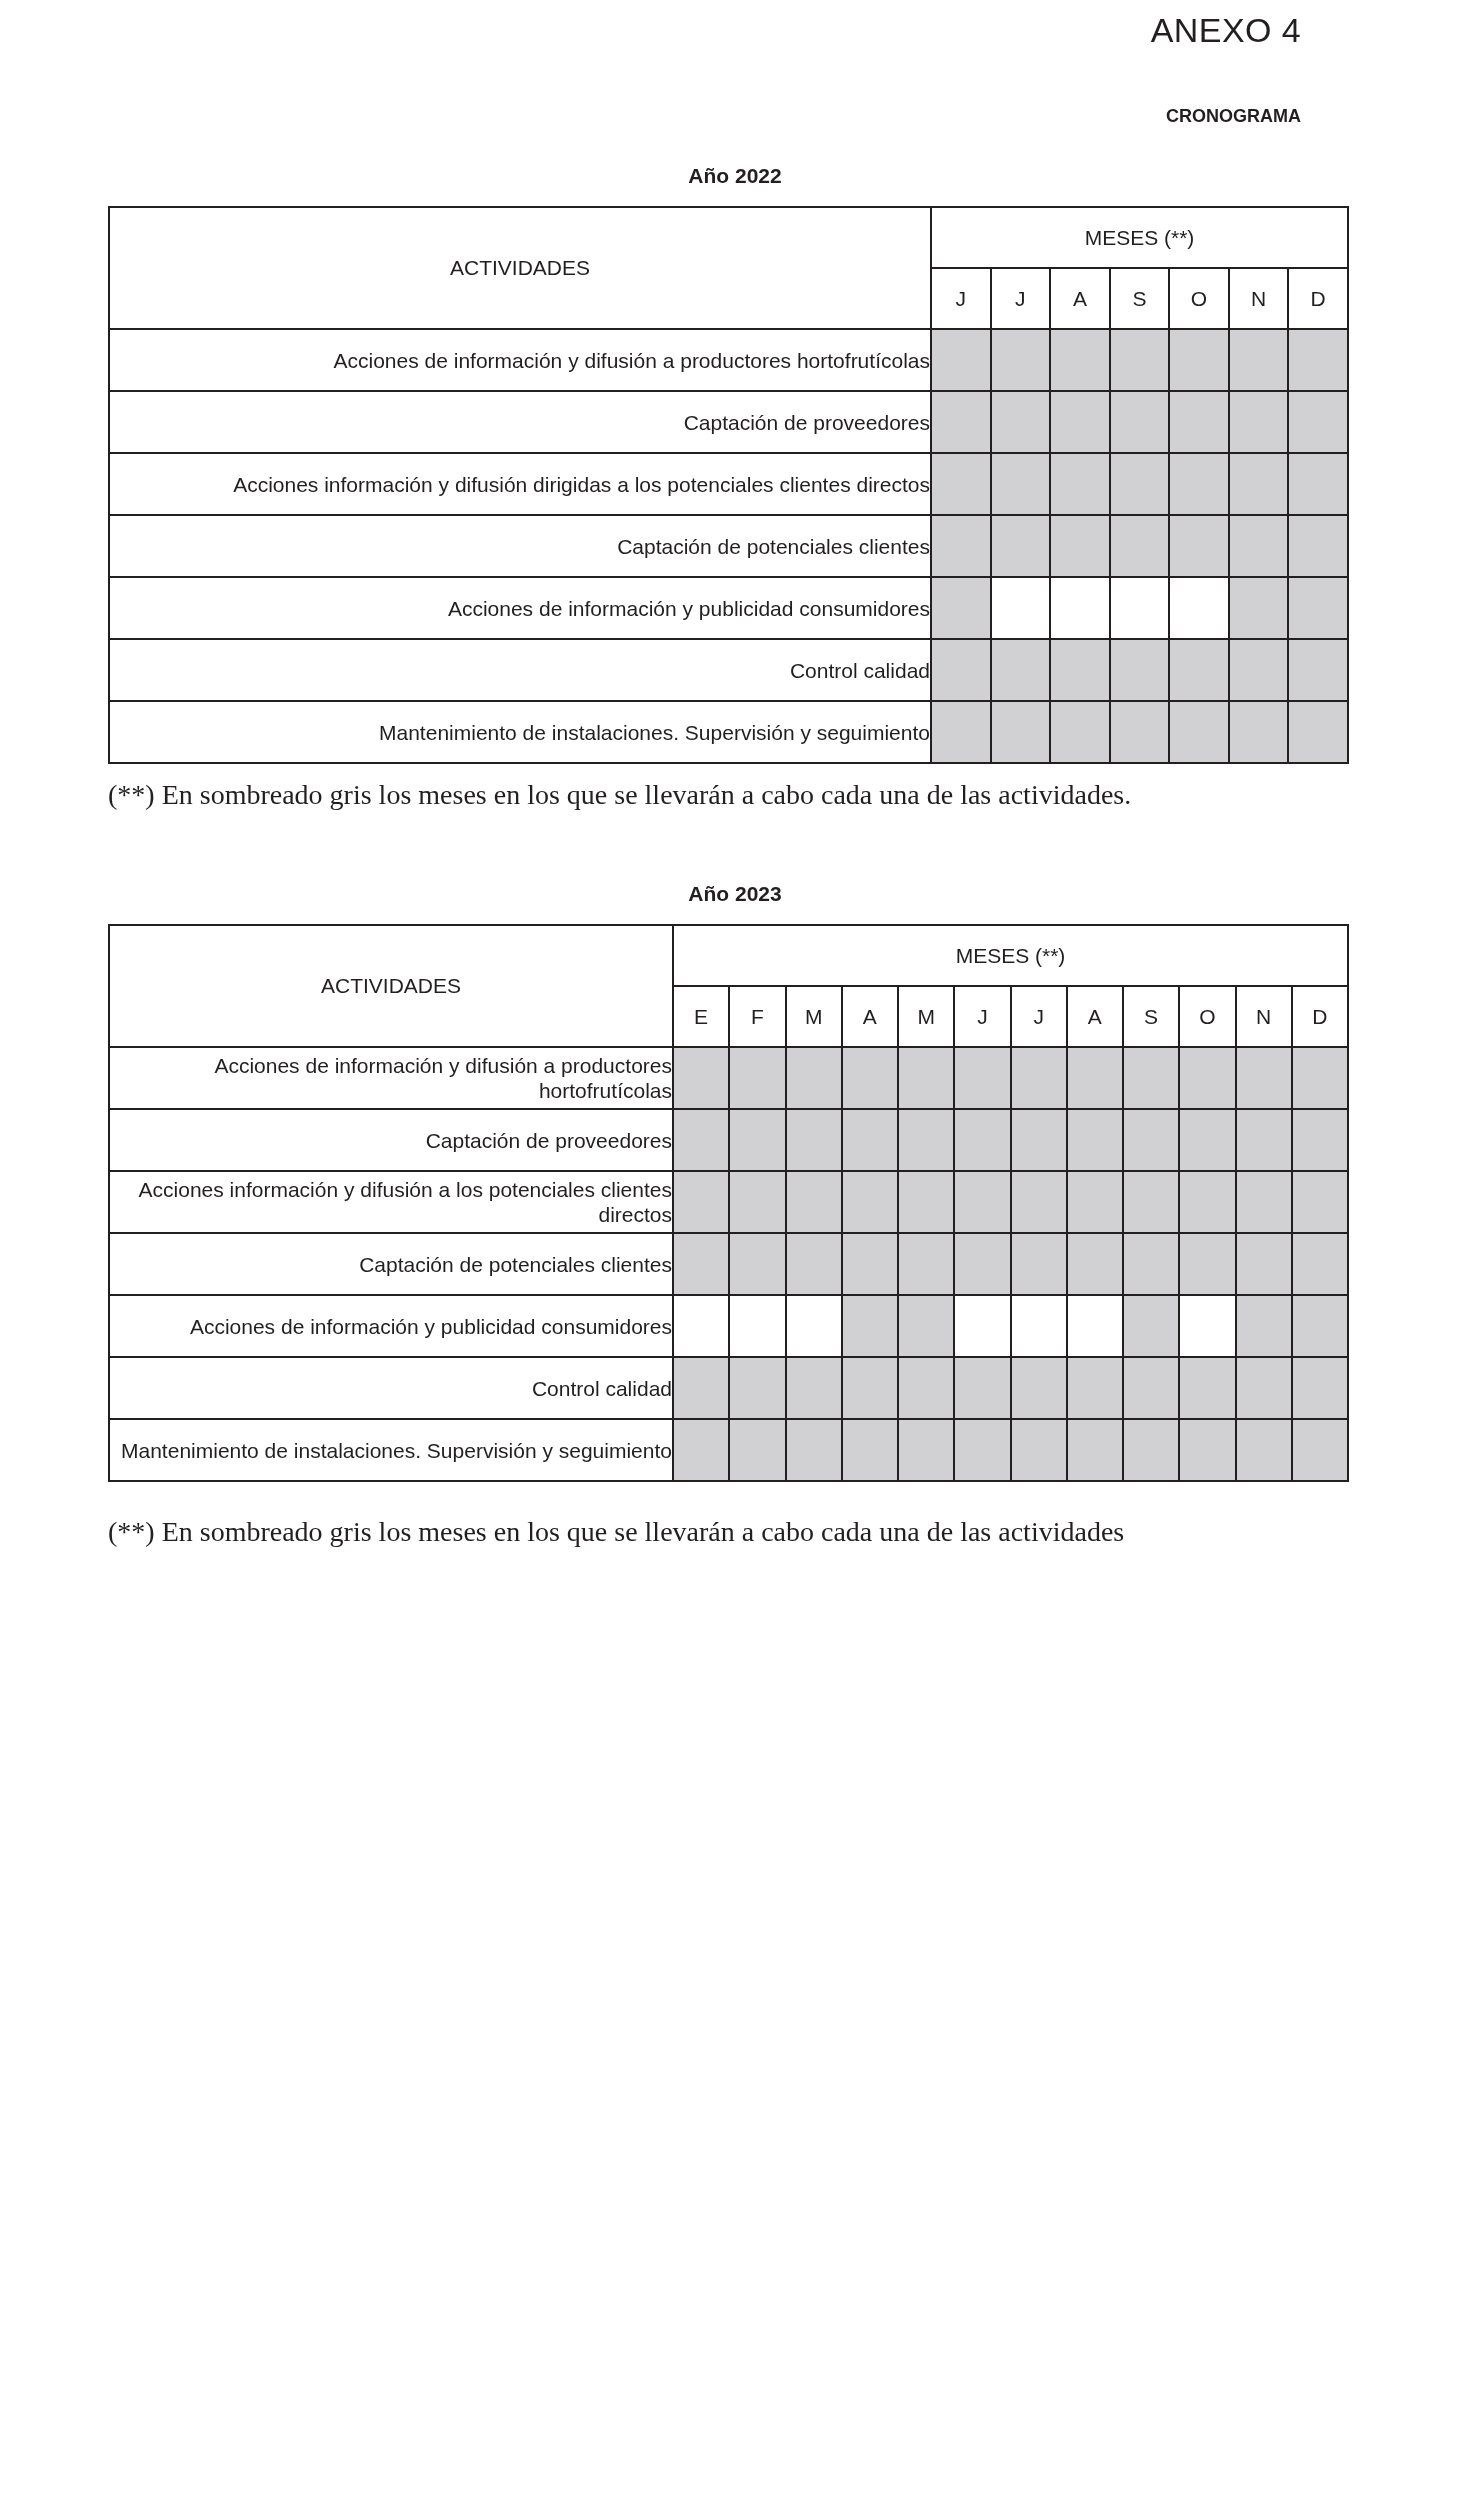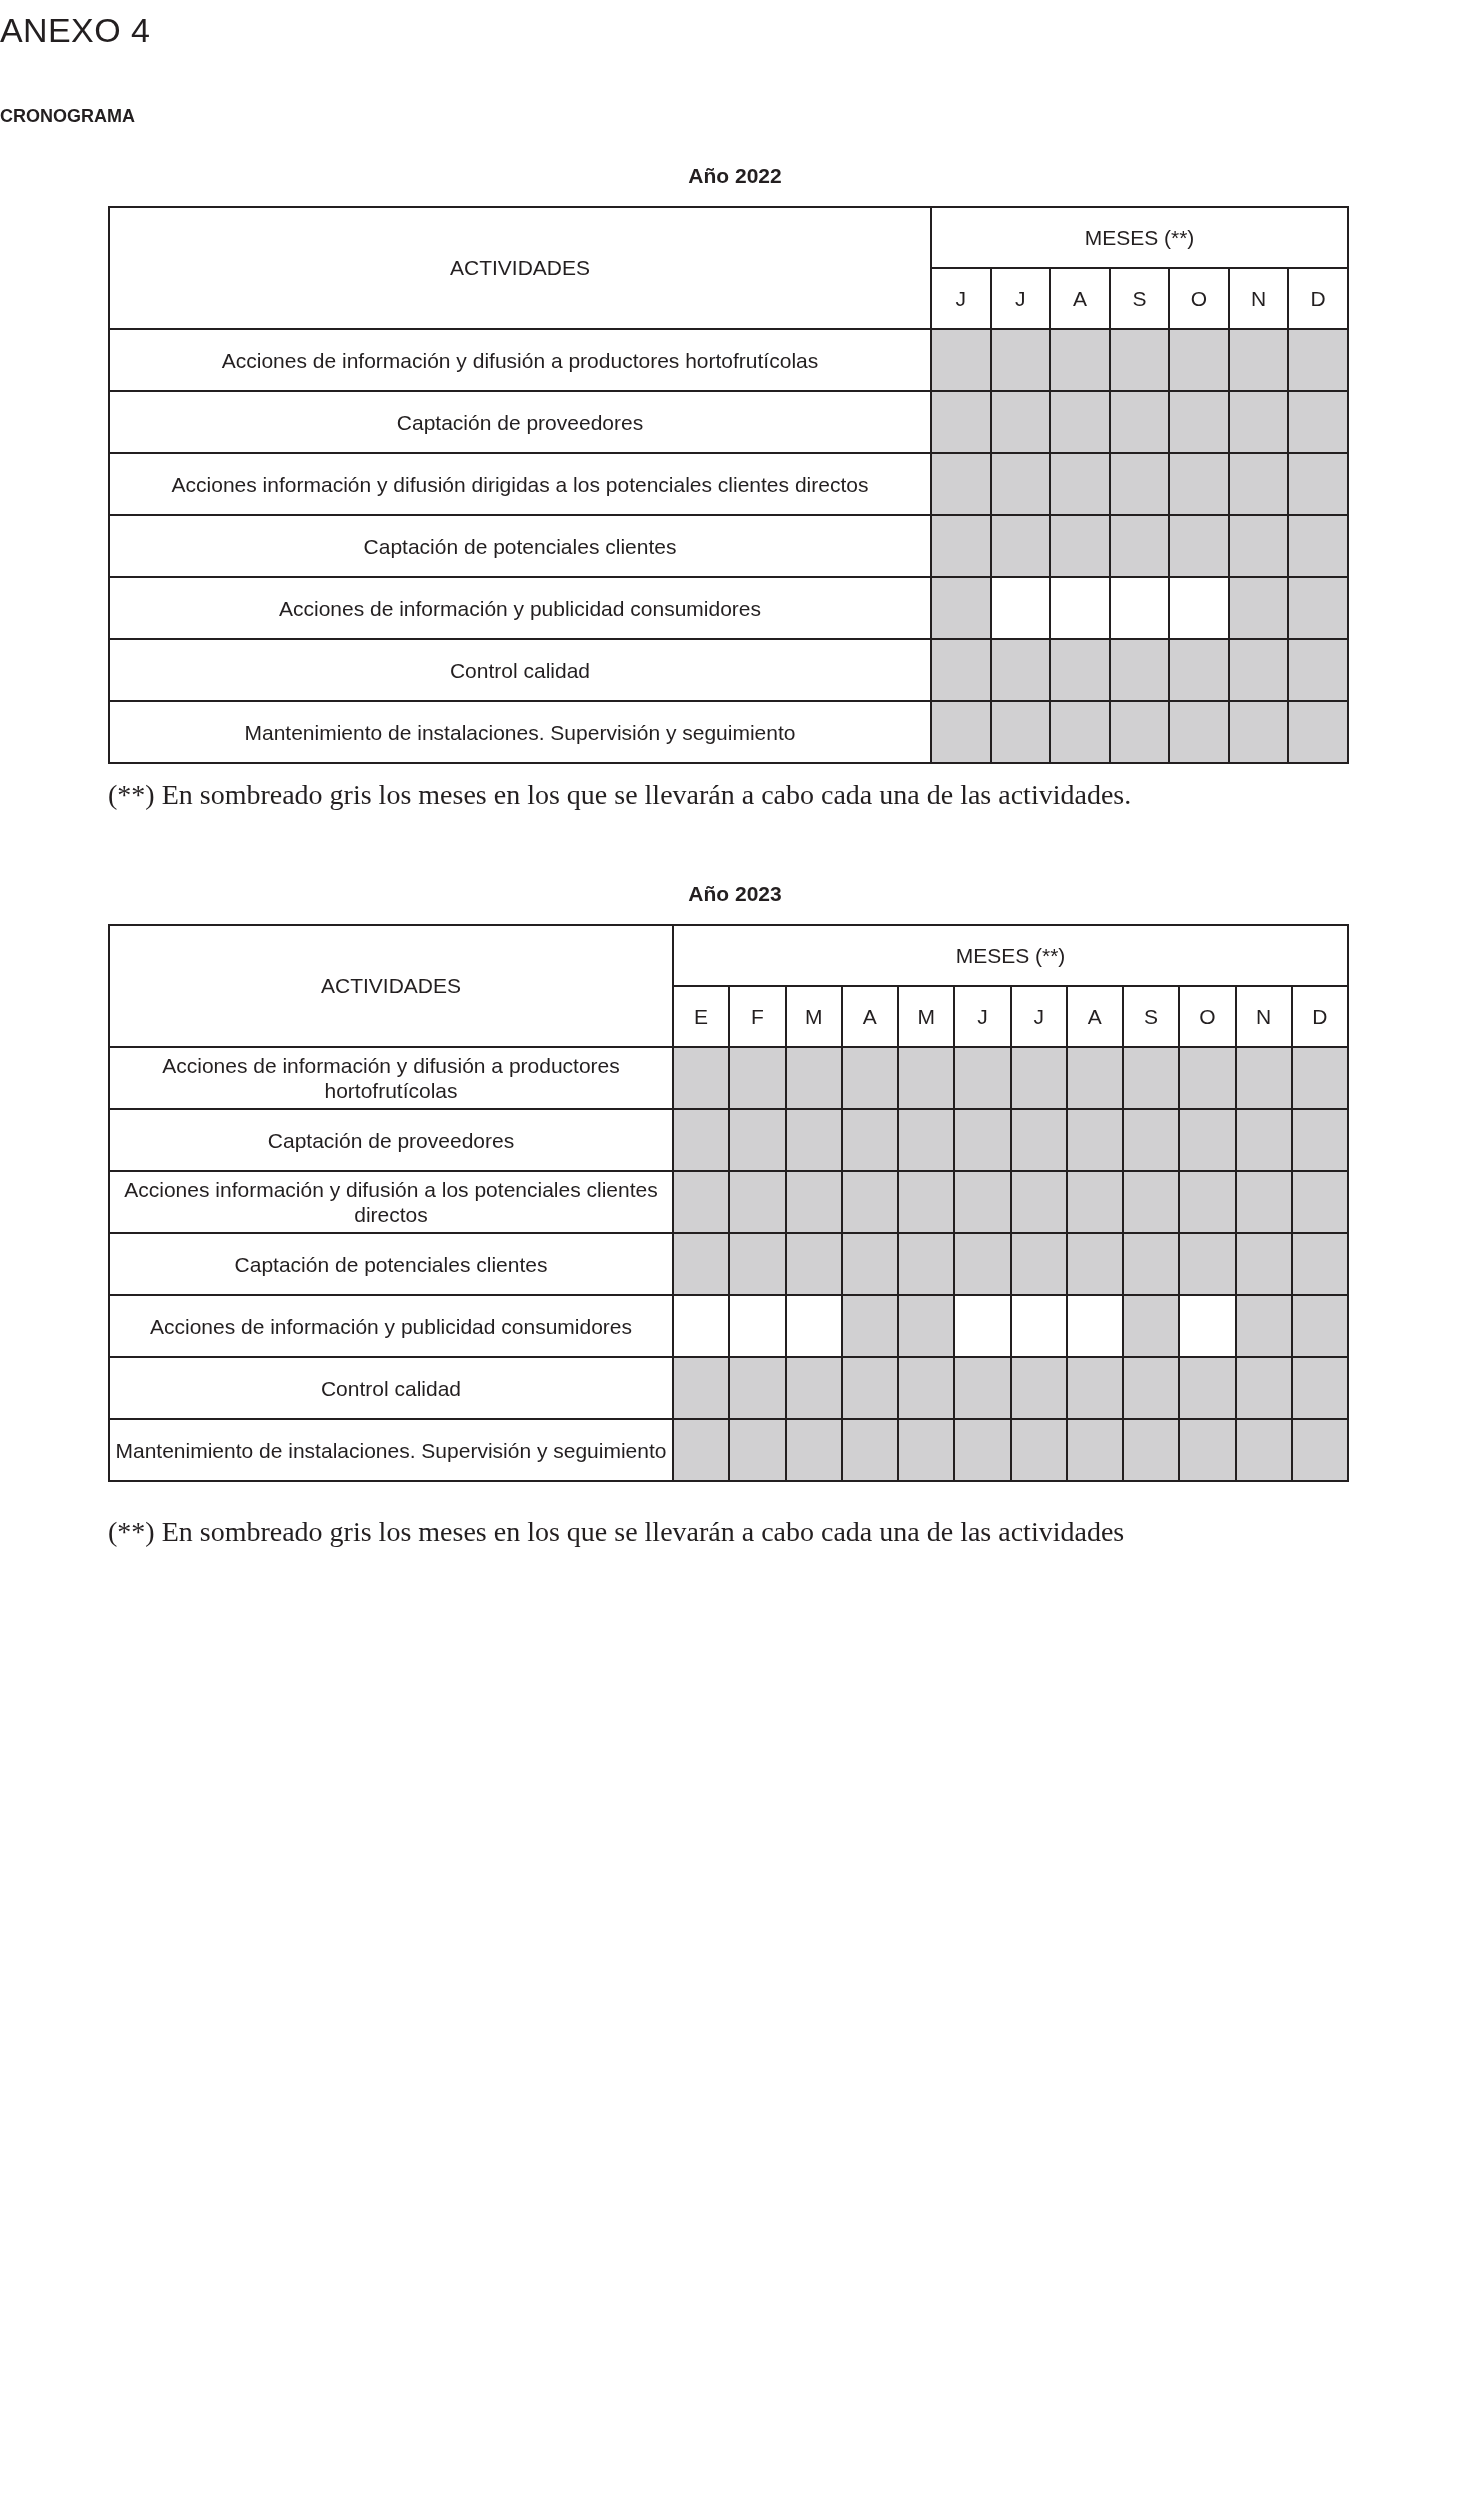--- a/index.html
+++ b/index.html
@@ -1,28 +1,28 @@
 <!DOCTYPE html>
 <html style="font-size:14px"><head>
 <meta charset="utf-8">
 <style>
   html, body { margin: 0; padding: 0; background: #ffffff; }
   body { width: 1459px; height: 2512px; position: relative; font-family: "Liberation Sans", sans-serif; color: #231f20; }
   .abs { position: absolute; }
-  .title { left: 0; width: 1301px; text-align: left; }
+  .title { left: 0; width: 1301px; text-align: right; }
   #anexo { top: 10.5px; font-size: 34px; font-weight: normal; letter-spacing: 0.4px; }
   #crono { top: 86px; font-size: 18px; font-weight: bold; margin-top: 20px; }
   .year { left: 0; width: 1470px; text-align: center; font-size: 21px; font-weight: bold; }
   table.cr { position: absolute; left: 108px; width: 1241px; border-collapse: collapse; table-layout: fixed; }
   table.cr td, table.cr th { border: 2.6px solid #231f20; padding: 0; }
   table.cr th { font-weight: normal; font-size: 21px; text-align: center; }
   th.act-h { }
   th.meses-h { height: 59px; }
   th.mon { height: 59px; }
-  td.act { font-size: 21px; line-height: 25px; padding: 0 17.5px 0 19px; text-align: center; vertical-align: middle; }
+  td.act { font-size: 21px; line-height: 25px; padding: 0 17.5px 0 19px; text-align: right; vertical-align: middle; }
   tr.data td { height: 60px; }
   td.cell { background: #ffffff; }
   td.cell.on { background: #d1d0d2; }
   .note { left: 108px; font-size: 28px; font-family: Liberation Serif, serif; }
 </style>
 </head>
 <body>
 
 <div id="anexo" class="abs title">ANEXO 4</div>
 <div id="crono" class="abs title">CRONOGRAMA</div>

